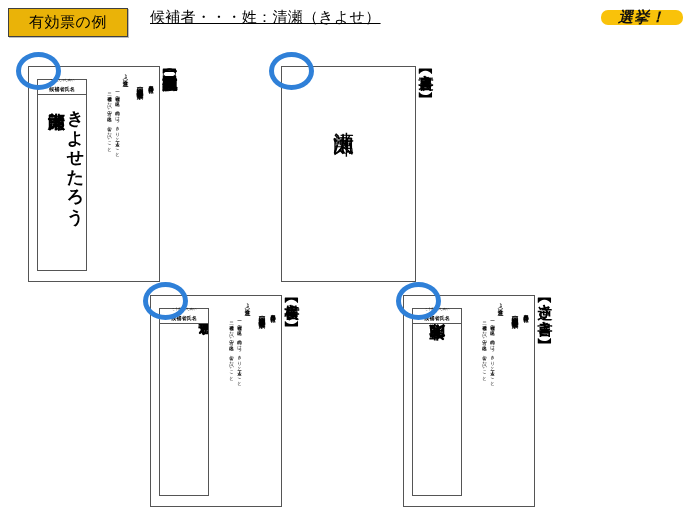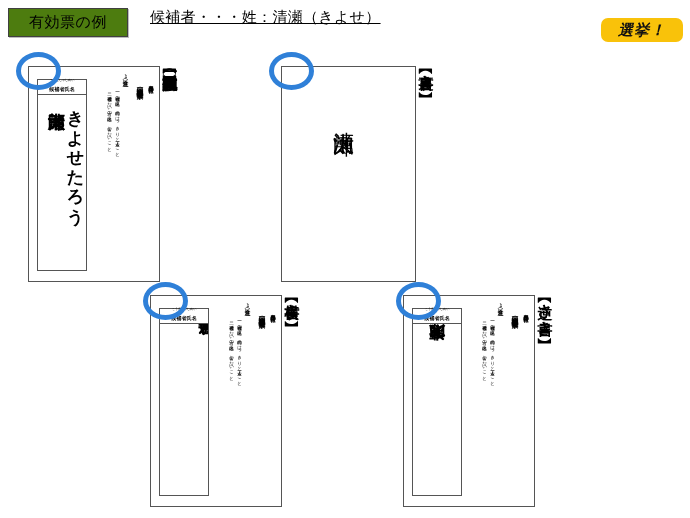--- a/index.html
+++ b/index.html
@@ -23,44 +23,44 @@
     top: 8px;
     width: 118px;
     height: 27px;
     border: 1px solid #404040;
     box-shadow: 1px 1px 0 #bdbdbd;
     display: flex;
     align-items: center;
     justify-content: center;
     font-size: 15px;
     letter-spacing: 0.5px;
-    background: #4d7c0f;
+    background: #eab308;
   }
 
   .candidate-block {
     position: absolute;
     left: 150px;
     top: 6px;
     width: 340px;
     font-size: 15px;
     line-height: 1.5;
   }
   .candidate-line {
     white-space: nowrap;
     letter-spacing: 0.3px;
     text-decoration: underline;
   }
   .cand-indent { padding-left: 64px; }
 
   .election-badge {
     position: absolute;
     right: 7px;
-    top: 18px;
+    top: 10px;
     width: 82px;
-    height: 24px;
+    height: 15px;
     background: #f9c20a;
     border-radius: 7px;
     display: flex;
     align-items: center;
     justify-content: center;
     font-size: 15px;
     font-weight: bold;
     font-style: italic;
     letter-spacing: 1px;
     color: #111;

